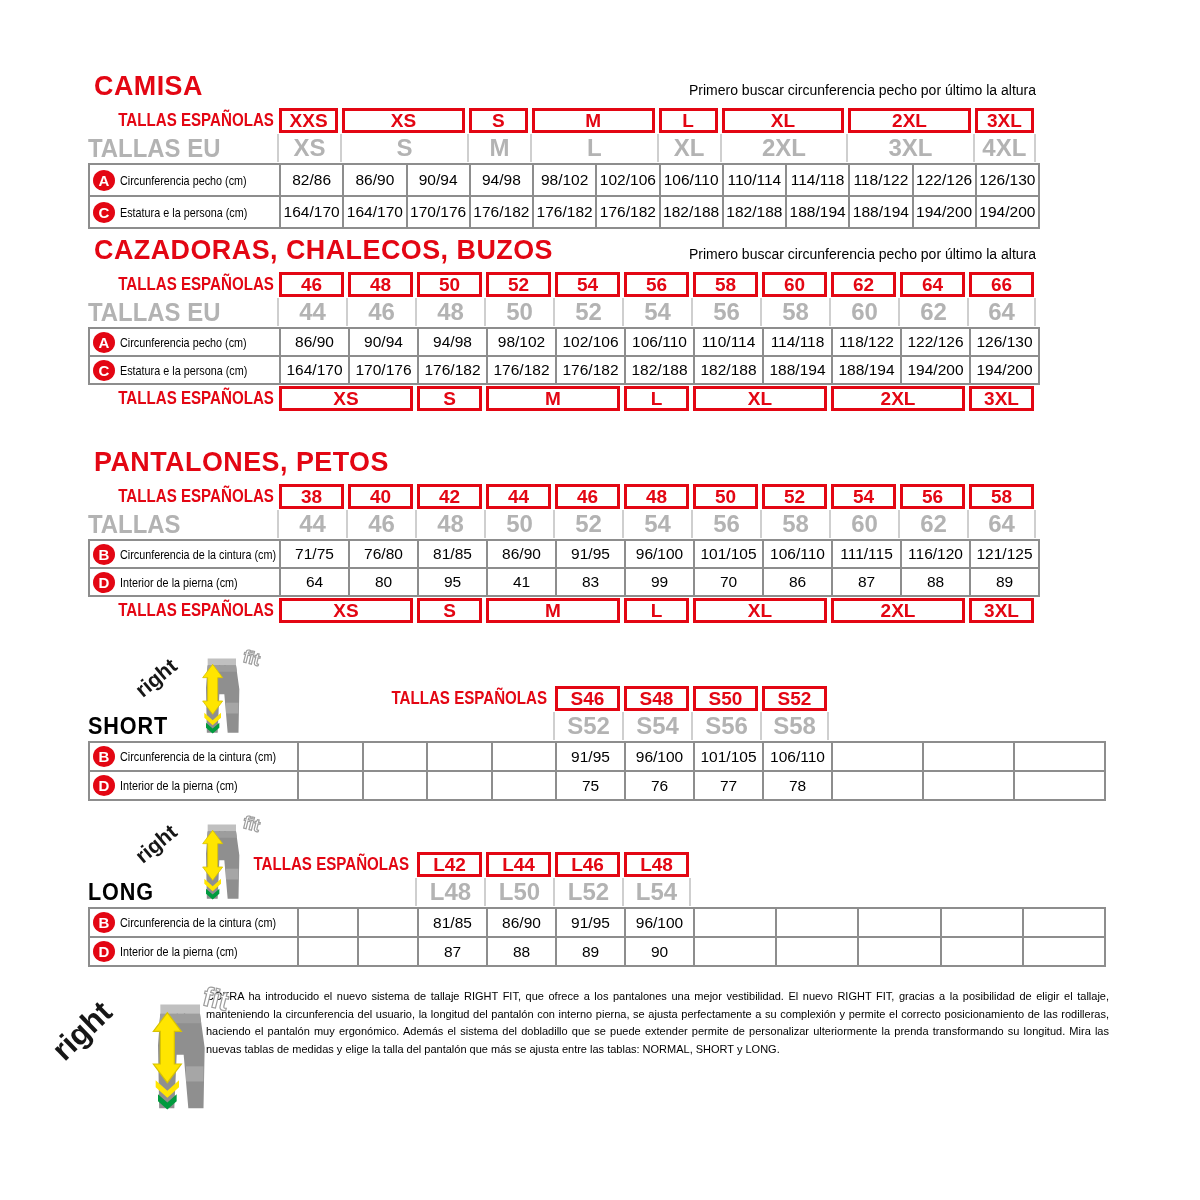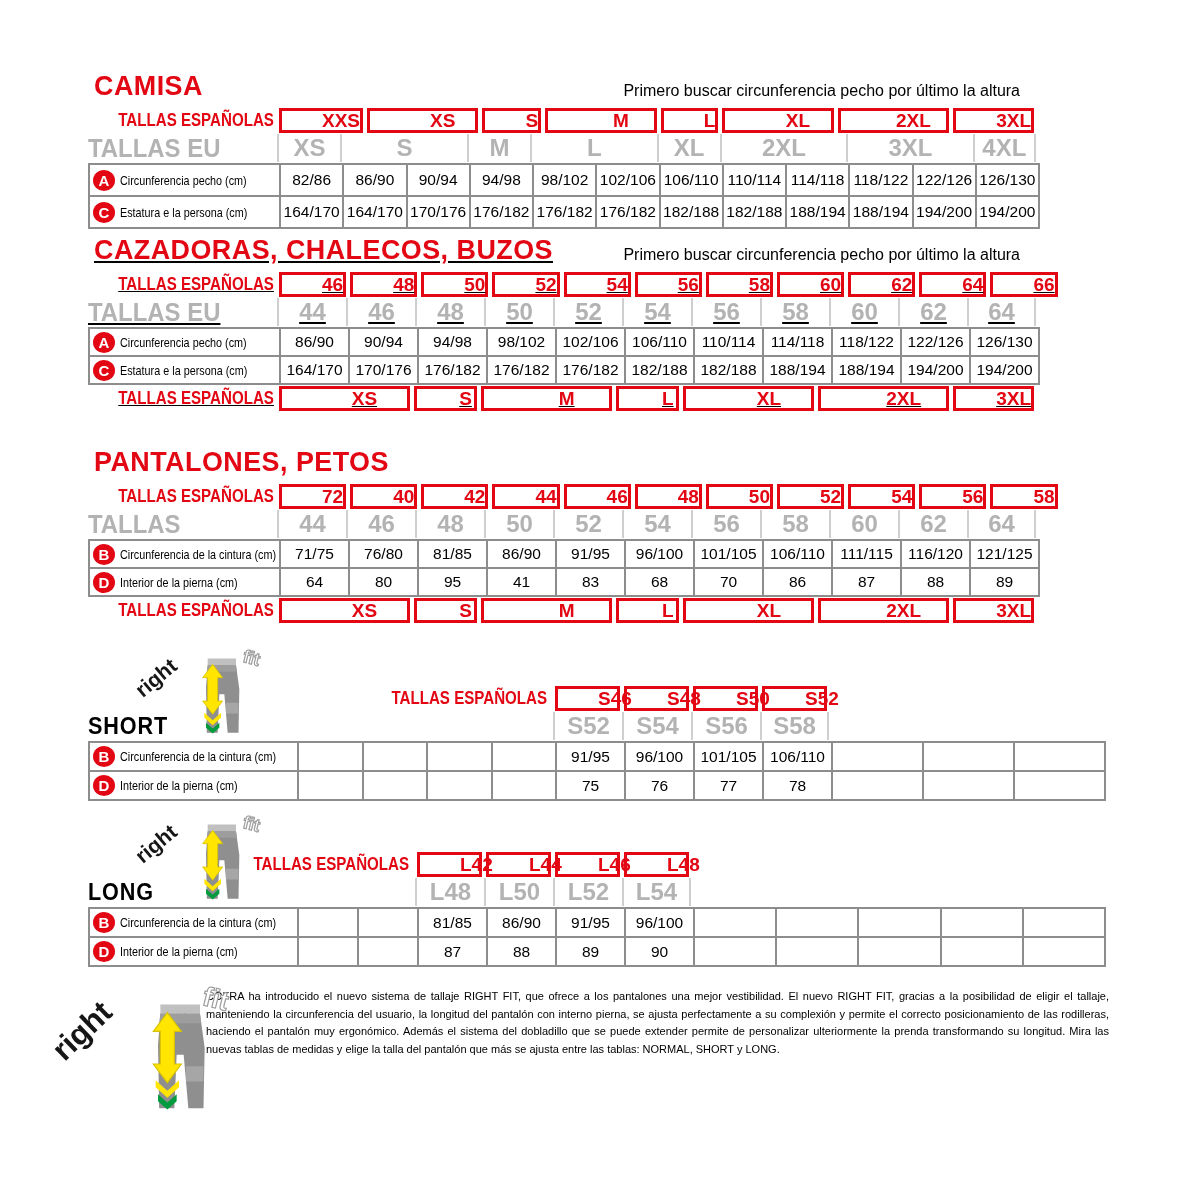--- a/index.html
+++ b/index.html
@@ -1,28 +1,28 @@
 <!DOCTYPE html>
 <html style="--red: #e30613; --grey: #b3b3b3; --bdark: #8d8d8d; --blight: #cfcfcf;"><head>
 <meta charset="utf-8">
 <style>
   :root{ --red:#e30613; --grey:#b3b3b3; --bdark:#8d8d8d; --blight:#cfcfcf; }
   html,body{margin:0;padding:0;background:#fff;}
   body{width:1200px;height:1200px;position:relative;font-family:"Liberation Sans",sans-serif;color:#000;overflow:hidden;}
   .section{position:absolute;left:88px;}
   .sec-title{color:var(--red);font-size:28px;font-weight:bold;margin:0 0 5px 6px;white-space:nowrap;transform-origin:left;transform:scaleX(.96);letter-spacing:.5px;}
-  .note{position:absolute;right:16px;top:12px;font-size:16px;white-space:nowrap;padding-left:24px;}
+  .note{position:absolute;right:0;top:12px;font-size:14px;white-space:nowrap;padding-left:24px;}
   .grid{display:grid;}
   .g12{grid-template-columns:189px repeat(12,1fr);width:948px;}
   .g11{grid-template-columns:189px repeat(11,1fr);width:948px;}
   .gS{grid-template-columns:207px repeat(4,64.5px) repeat(4,69px) repeat(3,91px);width:1014px;}
   .gL{grid-template-columns:207px repeat(2,60px) repeat(4,69px) repeat(5,82.2px);width:1014px;}
   .es-row{height:27px;align-items:center;}
   .es-label{color:var(--red);font-weight:bold;font-size:18px;text-align:right;padding-right:7px;white-space:nowrap;transform-origin:right;transform:scaleX(.84);}
-  .size-box{border:3px solid var(--red);color:var(--red);font-weight:bold;font-size:19px;text-align:center;height:25px;line-height:19px;box-sizing:border-box;margin:0 2px;padding-left:40px;}
+  .size-box{border:3px solid var(--red);color:var(--red);font-weight:bold;font-size:19px;text-align:center;height:25px;line-height:19px;box-sizing:border-box;margin:0 2px;}
   .eu-row{height:28px;align-items:center;}
   .eu-label{color:var(--grey);font-weight:bold;font-size:26px;white-space:nowrap;transform-origin:left;transform:scaleX(.92);line-height:28px;}
   .eu-cell{color:var(--grey);font-weight:bold;font-size:24px;text-align:center;line-height:28px;border-left:2px solid var(--blight);}
   .eu-cell.last{border-right:2px solid var(--blight);}
   .eu-spacer{}
   .body{display:inline-block;border:2px solid var(--bdark);margin-top:1px;}
   .body-row + .body-row{border-top:2px solid var(--bdark);}
   .val{border-left:2px solid var(--bdark);text-align:center;font-size:15.5px;}
   .rh30 .val{line-height:30px;} .rh30 .lbl-cell{height:30px;}
   .rh26 .val{line-height:26px;} .rh26 .lbl-cell{height:26px;}
@@ -102,21 +102,21 @@
           <div class="val">176/182</div>
           <div class="val">182/188</div>
           <div class="val">182/188</div>
           <div class="val">188/194</div>
           <div class="val">188/194</div>
           <div class="val">194/200</div>
           <div class="val">194/200</div>
         </div></div></div>
 </div>
 
-<div class="section" id="sec-cazadoras" style="top:234px;width:948px;text-decoration:underline;">
+<div class="section" id="sec-cazadoras" style="top:234px;width:948px;">
   <h2 class="sec-title">CAZADORAS, CHALECOS, BUZOS</h2>
   <div class="note">Primero buscar circunferencia pecho por último la altura</div>
   <div><div class="grid g11 es-row">
         <div class="es-label">TALLAS ESPAÑOLAS</div>
         <div class="size-box">46</div>
         <div class="size-box">48</div>
         <div class="size-box">50</div>
         <div class="size-box">52</div>
         <div class="size-box">54</div>
         <div class="size-box">56</div>
@@ -179,21 +179,21 @@
         <div class="size-box" style="grid-column: span 2;">XL</div>
         <div class="size-box" style="grid-column: span 2;">2XL</div>
         <div class="size-box">3XL</div>
       </div></div>
 </div>
 
 <div class="section" id="sec-pantalones" style="top:446px;width:948px;">
   <h2 class="sec-title">PANTALONES, PETOS</h2>
   <div><div class="grid g11 es-row">
         <div class="es-label">TALLAS ESPAÑOLAS</div>
-        <div class="size-box">72</div>
+        <div class="size-box">38</div>
         <div class="size-box">40</div>
         <div class="size-box">42</div>
         <div class="size-box">44</div>
         <div class="size-box">46</div>
         <div class="size-box">48</div>
         <div class="size-box">50</div>
         <div class="size-box">52</div>
         <div class="size-box">54</div>
         <div class="size-box">56</div>
         <div class="size-box">58</div>
@@ -229,21 +229,21 @@
         </div><div class="grid g11 body-row rh26">
           <div class="lbl-cell">
             <span class="badge">D</span>
             <span class="lbl-text">Interior de la pierna (cm)</span>
           </div>
           <div class="val">64</div>
           <div class="val">80</div>
           <div class="val">95</div>
           <div class="val">41</div>
           <div class="val">83</div>
-          <div class="val">68</div>
+          <div class="val">99</div>
           <div class="val">70</div>
           <div class="val">86</div>
           <div class="val">87</div>
           <div class="val">88</div>
           <div class="val">89</div>
         </div></div><div class="grid g11 es-row">
         <div class="es-label">TALLAS ESPAÑOLAS</div>
         <div class="size-box" style="grid-column: span 2;">XS</div>
         <div class="size-box">S</div>
         <div class="size-box" style="grid-column: span 2;">M</div>

